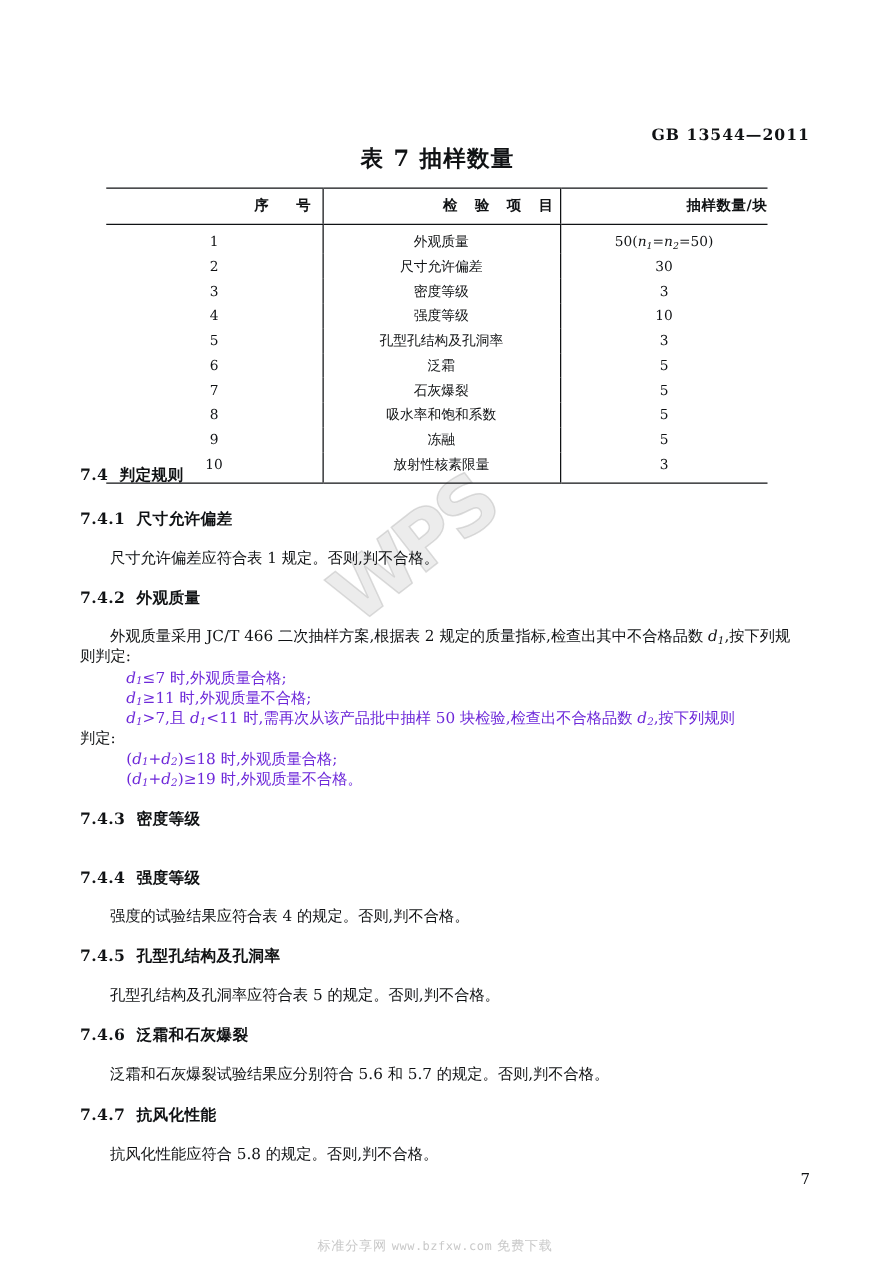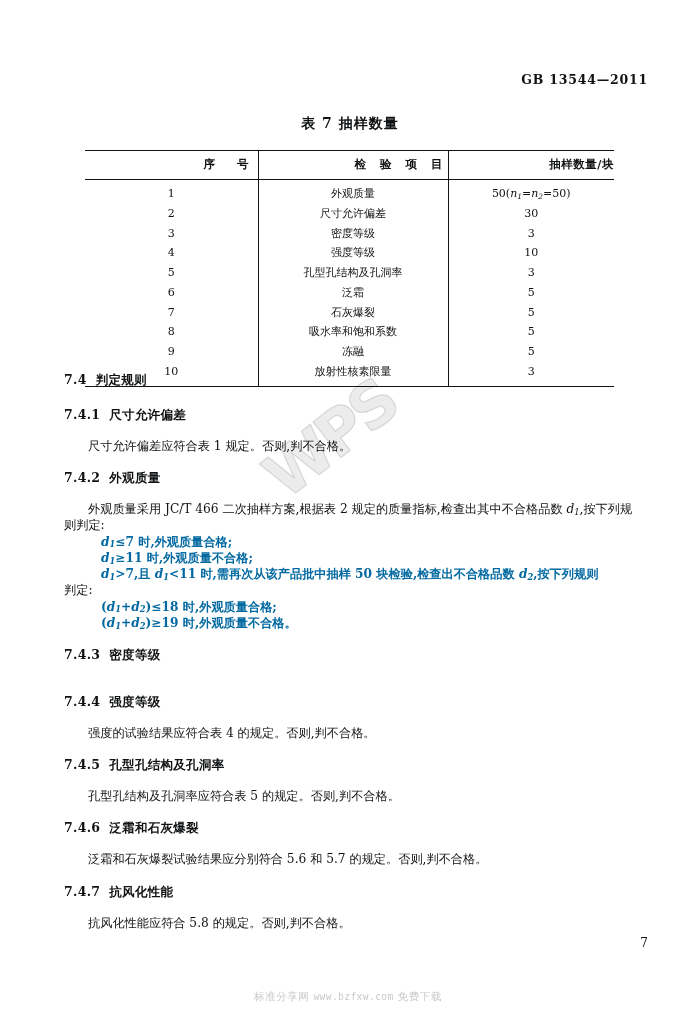--- a/index.html
+++ b/index.html
@@ -19,38 +19,38 @@
   .page {
     position: absolute;
     inset: 0;
     width: 700px;
     height: 1012px;
   }
 
   
   .running-head {
     position: absolute;
-    top: 72px;
+    top: 100px;
     right: 52px;
     font-family: "DejaVu Serif", "Liberation Serif", serif;
     font-weight: bold;
     font-size: 12.5px;
     letter-spacing: 0.8px;
     color: #101214;
     white-space: nowrap;
   }
 
   
   .table-caption {
     position: absolute;
     top: 115px;
     left: 0;
     width: 700px;
     text-align: center;
-    font-size: 14px;
+    font-size: 18px;
     font-weight: bold;
     letter-spacing: 1px;
     color: #101214;
   }
 
   .sample-table {
     position: absolute;
     left: 85px;
     top: 150px;
     width: 529px;
@@ -123,23 +123,22 @@
     font-size: 12.2px;
     line-height: 1.33;
     color: #101214;
     text-indent: 24px;
   }
   p.para.noindent { text-indent: 0; }
   p.formula {
     margin: 0;
     font-size: 12.2px;
     line-height: 1.33;
-    color: #0369a1;
+    color: #6d28d9;
     text-indent: 37px;
-    font-weight: bold;
   }
   .it { font-style: italic; }
   .it sub {
     font-size: 0.68em;
     vertical-align: baseline;
     position: relative;
     bottom: -0.22em;
     font-style: italic;
   }
   .sp-14 { height: 14px; }

